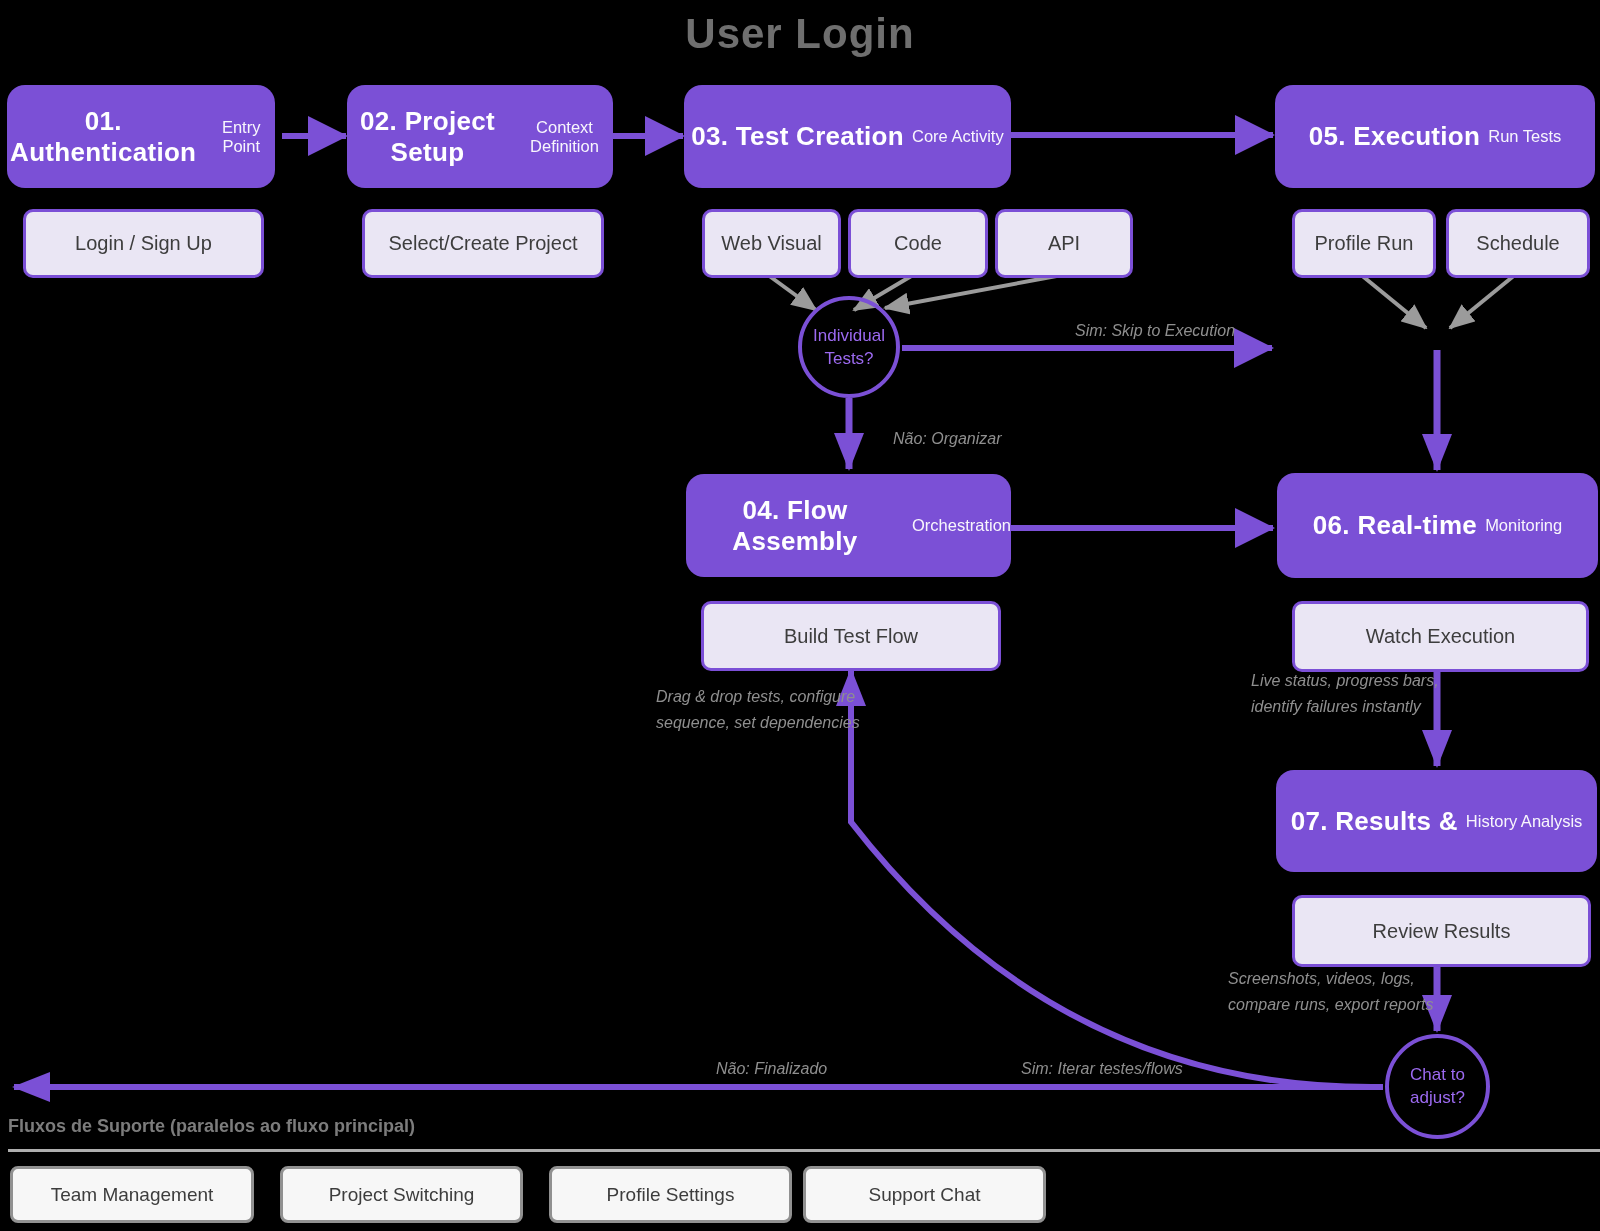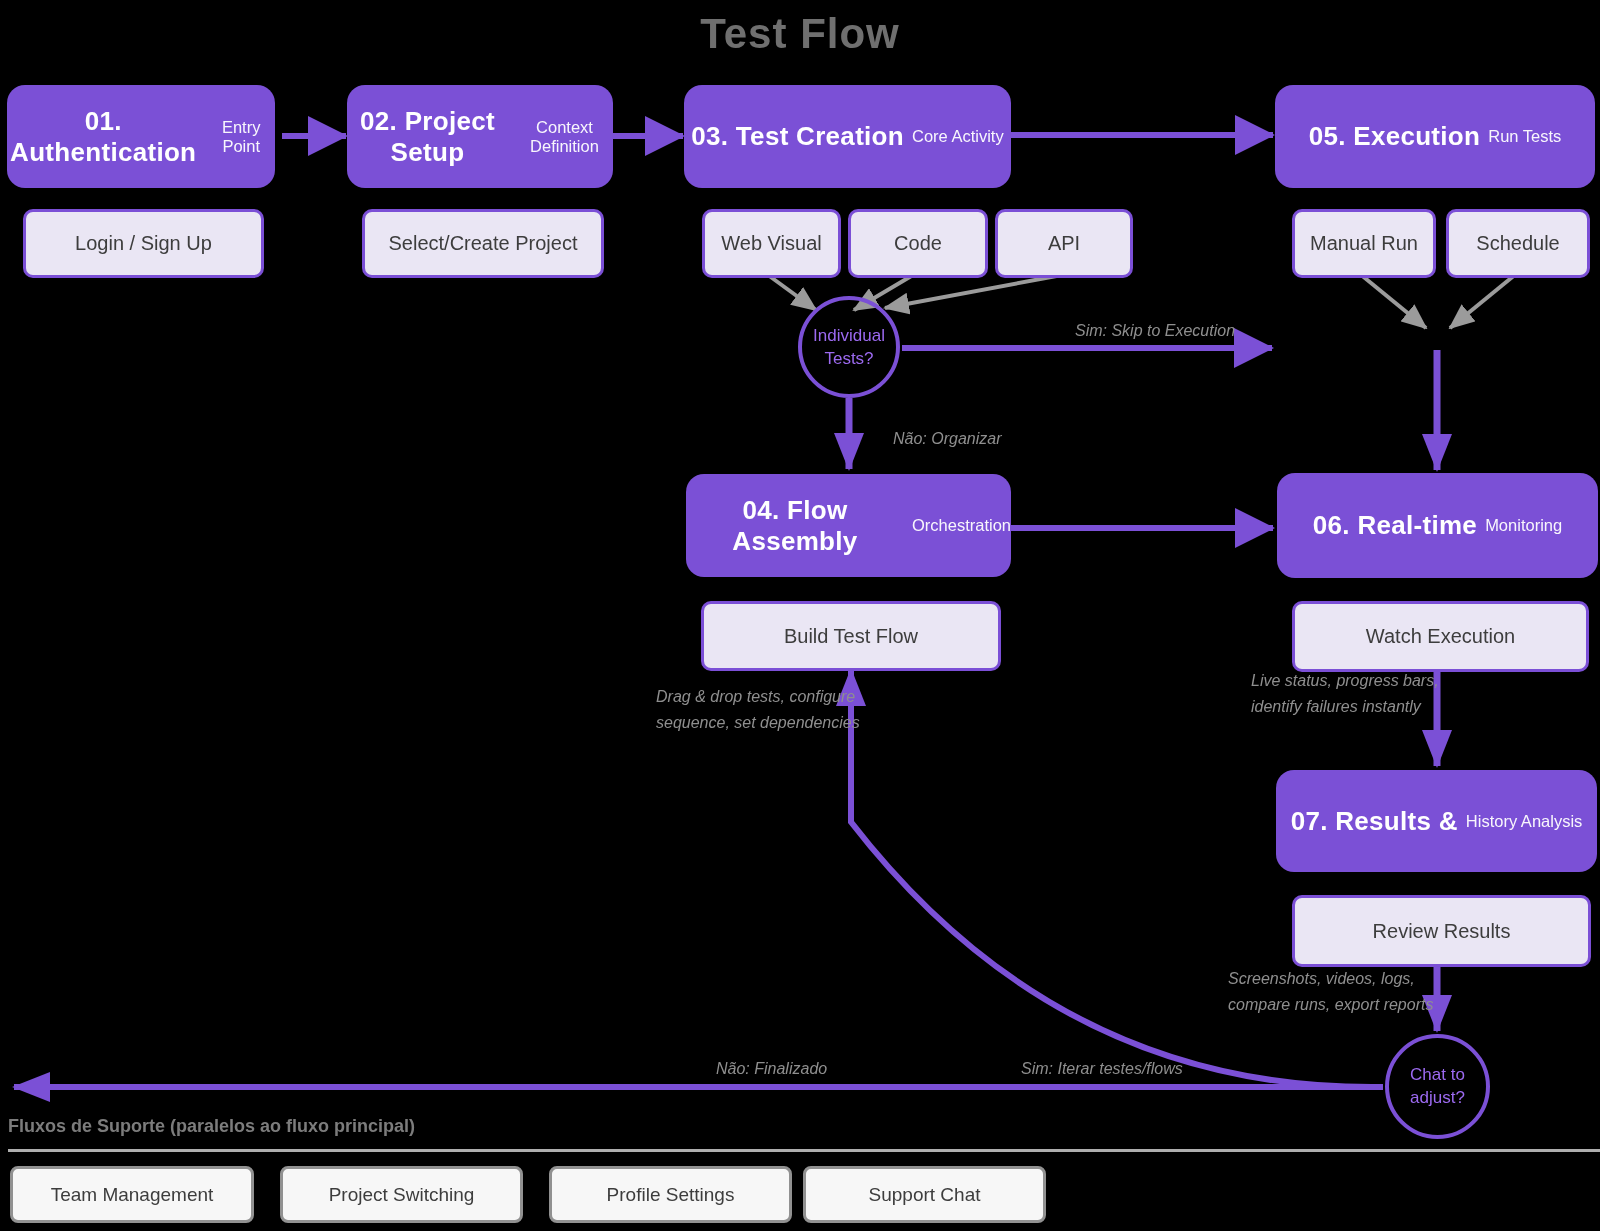--- a/index.html
+++ b/index.html
@@ -29,21 +29,21 @@
                display:flex;align-items:center;justify-content:center;
                color:var(--action-text,#3d3d3d);font-size:19px;font-weight:400;white-space:nowrap;}
   svg.arrows{position:absolute;left:0;top:0;pointer-events:none;}
   svg.arrows line,svg.arrows path.edge{fill:none;}
 </style>
 </head>
 <body>
 
 <div class="canvas">
 
-  <div class="page-title">Test Flow</div>
+  <div class="page-title">User Login</div>
 
   <svg class="arrows" width="1600" height="1231" viewBox="0 0 1600 1231">
     <defs>
       <marker id="mp-big" markerUnits="userSpaceOnUse" markerWidth="40" markerHeight="40" viewBox="0 0 40 40" refX="38" refY="20" orient="auto">
         <path d="M0,0 L40,20 L0,40 Z" fill="var(--accent, #7b50d6)"></path>
       </marker>
       <marker id="mp-small" markerUnits="userSpaceOnUse" markerWidth="38" markerHeight="30" viewBox="0 0 38 30" refX="36" refY="15" orient="auto">
         <path d="M0,0 L38,15 L0,30 Z" fill="var(--accent, #7b50d6)"></path>
       </marker>
       <marker id="mg" markerUnits="userSpaceOnUse" markerWidth="26" markerHeight="22" viewBox="0 0 26 22" refX="24" refY="11" orient="auto">
@@ -97,21 +97,21 @@
   <div class="stage" style="left:1276px;top:770px;width:321px;height:102px">
     <div class="stage-title">07. Results &amp;</div>
     <div class="stage-subtitle">History Analysis</div>
   </div>
 
   <div class="action" style="left:23px;top:209px;width:235px;height:63px">Login / Sign Up</div>
   <div class="action" style="left:362px;top:209px;width:236px;height:63px">Select/Create Project</div>
   <div class="action" style="left:702px;top:209px;width:133px;height:63px">Web Visual</div>
   <div class="action" style="left:848px;top:209px;width:134px;height:63px">Code</div>
   <div class="action" style="left:995px;top:209px;width:132px;height:63px">API</div>
-  <div class="action" style="left:1292px;top:209px;width:138px;height:63px">Manual Run</div>
+  <div class="action" style="left:1292px;top:209px;width:138px;height:63px">Profile Run</div>
   <div class="action" style="left:1446px;top:209px;width:138px;height:63px">Schedule</div>
   <div class="action" style="left:701px;top:601px;width:294px;height:64px">Build Test Flow</div>
   <div class="action" style="left:1292px;top:601px;width:291px;height:65px">Watch Execution</div>
   <div class="action" style="left:1292px;top:895px;width:293px;height:66px">Review Results</div>
 
   <div class="decision" style="left:798px;top:296px;width:102px;height:102px">
     <span>Individual</span>
     <span>Tests?</span>
   </div>
   <div class="decision" style="left:1385px;top:1034px;width:105px;height:105px">

